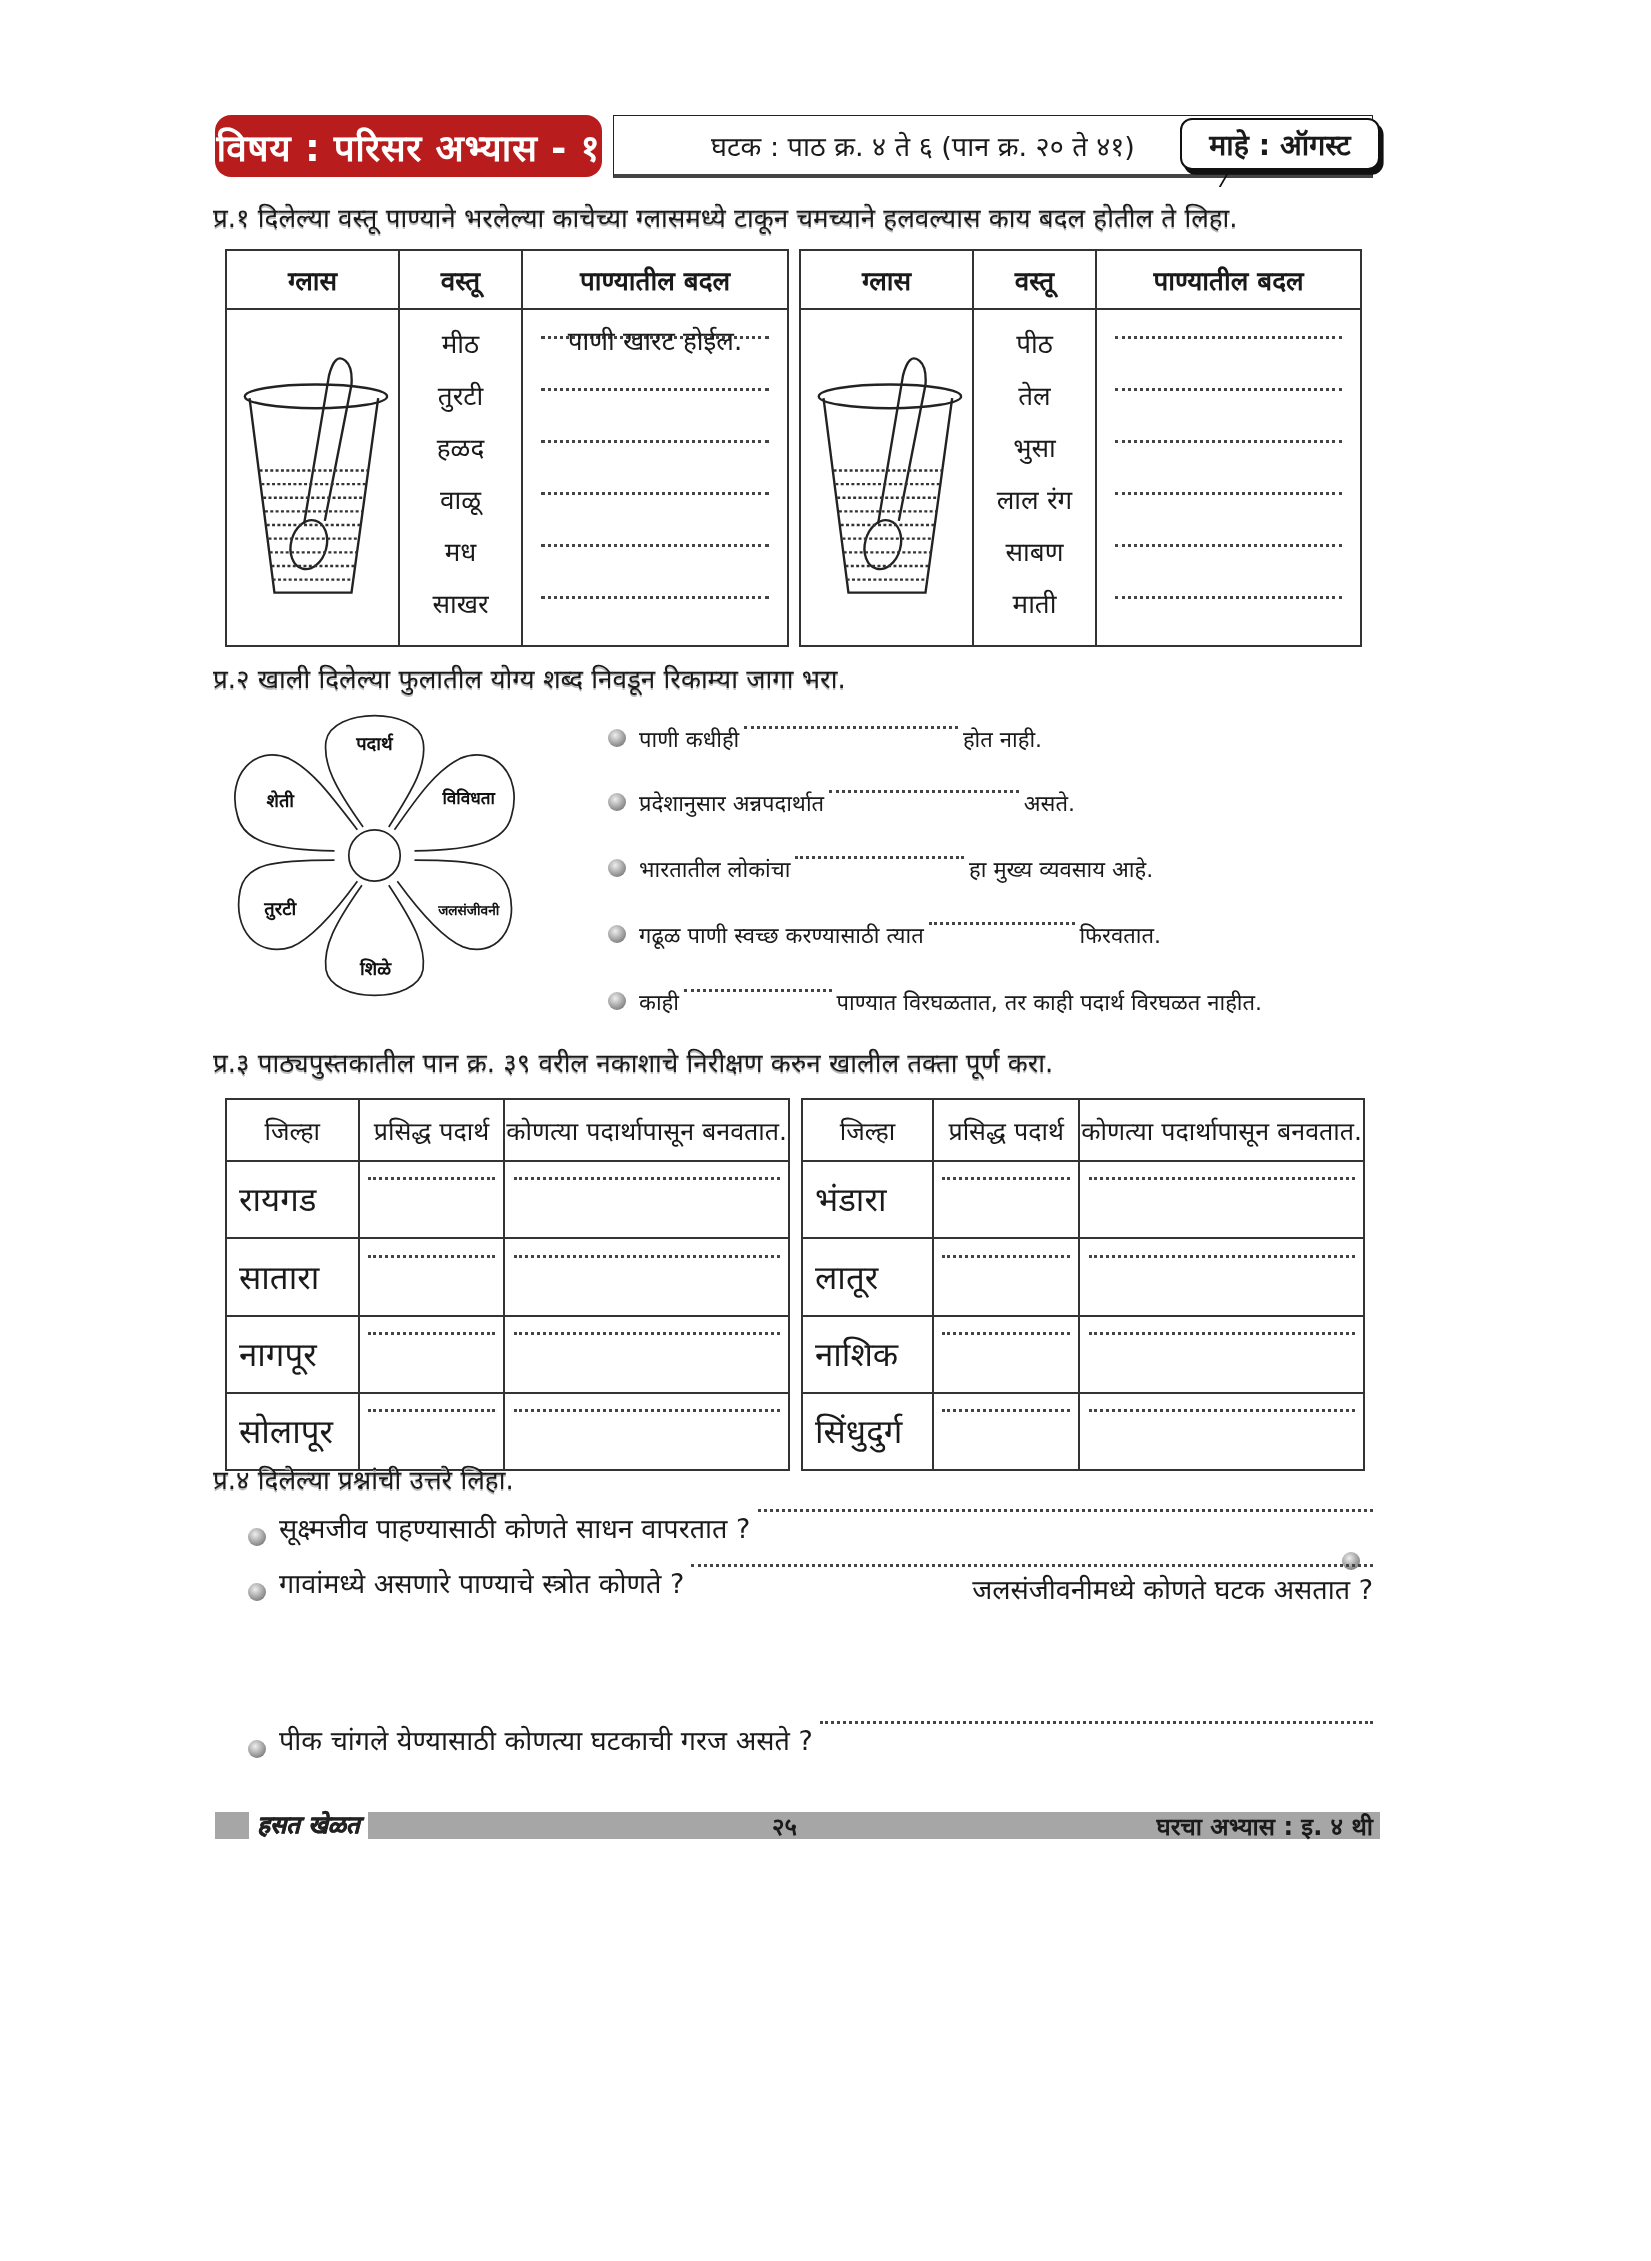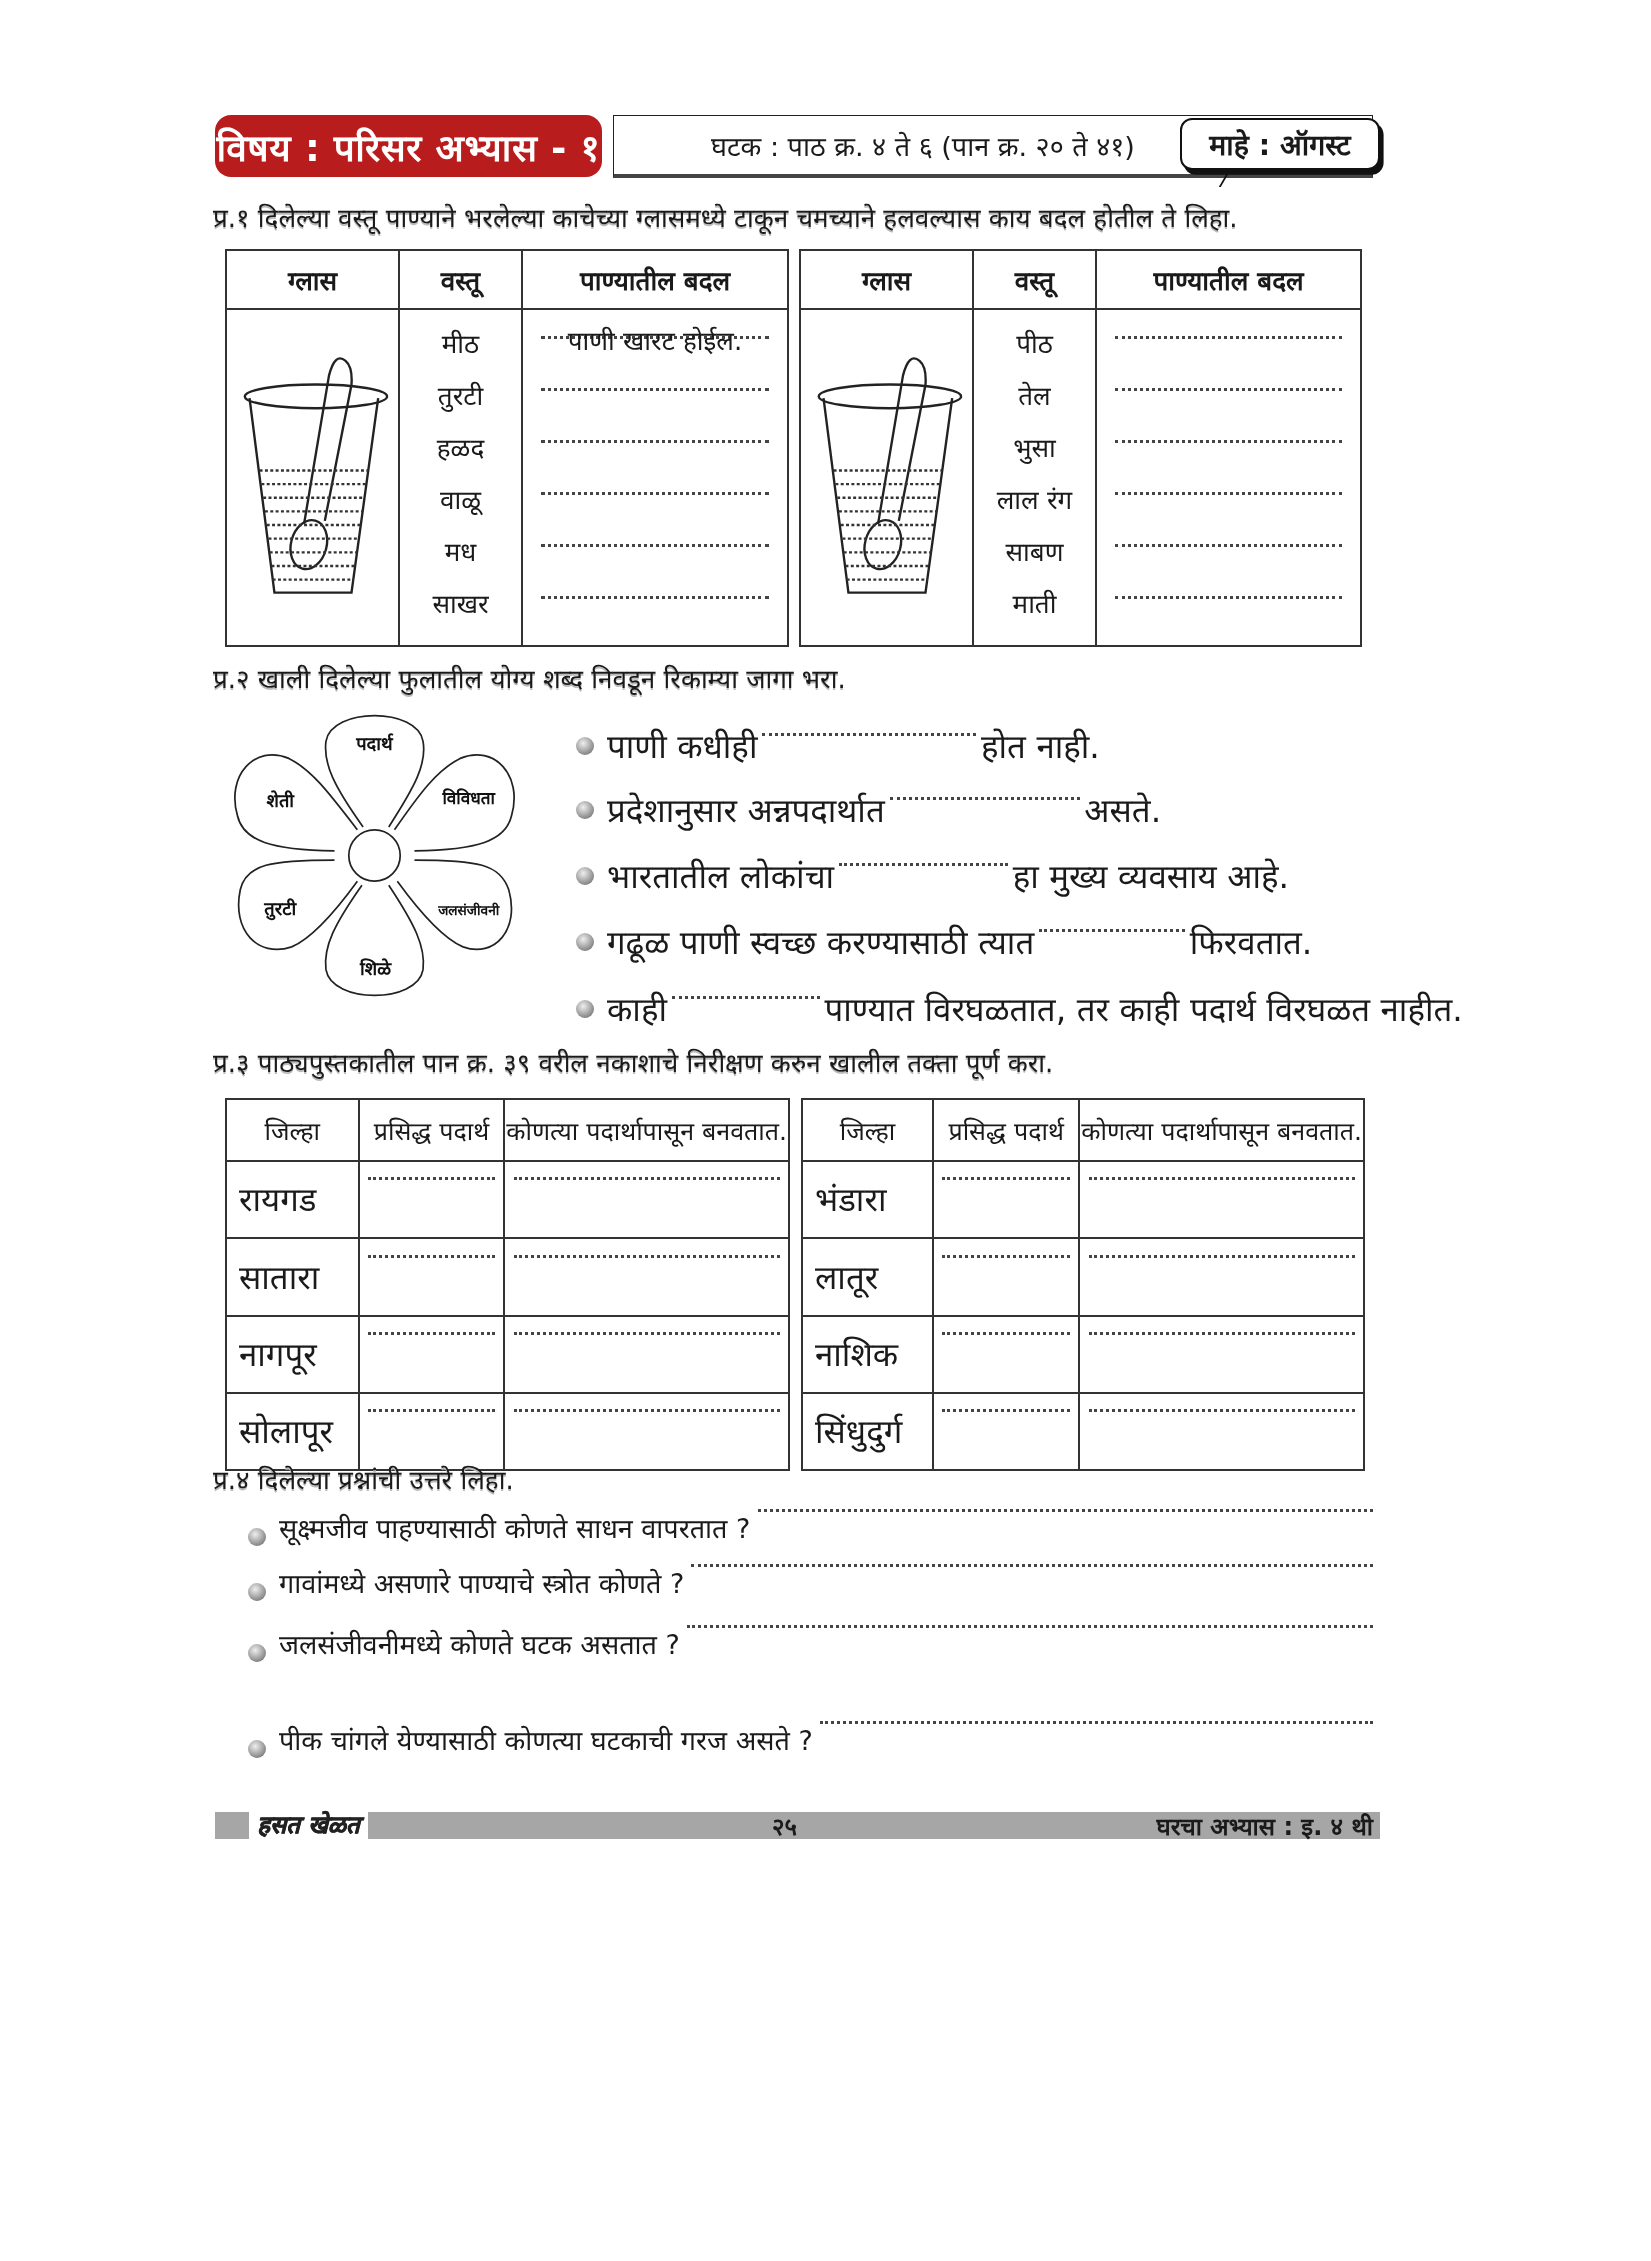--- a/index.html
+++ b/index.html
@@ -20,21 +20,21 @@
   table.t1 td { border-left:2.4px solid #333; border-right:2.4px solid #333; vertical-align:top; }
   .items-col { text-align:center; font-size:26px; }
   .item { height:52px; display:flex; align-items:center; justify-content:center; }
   .ans-col { padding:0 18px; }
   .ans { height:52px; position:relative; }
   .ans .line { position:absolute; left:0; right:0; top:20px; border-top:3px dotted #444; }
   .ans .filled { position:absolute; left:0; right:0; top:6px; text-align:center; font-size:26px; }
 
   
   .bullet { display:inline-block; width:18px; height:18px; border-radius:50%; background:radial-gradient(circle at 40% 35%, #eee, #888 70%, #555); margin-right:13px; vertical-align:middle; flex-shrink:0; }
-  .fill-row { position:absolute; left:576px; font-size:33px; display:flex; align-items:center; white-space:nowrap;text-align:center; }
+  .fill-row { position:absolute; left:608px; font-size:22px; display:flex; align-items:center; white-space:nowrap;text-align:center; }
   .blank { display:inline-block; border-top:3px dotted #444; margin:0 4.8px; position:relative; top:-10.7px; }
 
   
   table.t3 { position:absolute; border-collapse:collapse; border:2.4px solid #333; }
   table.t3 th { height:58px; border:2.4px solid #333; font-size:25px; font-weight:normal; text-align:center; white-space:nowrap; }
   table.t3 td { height:61px; border:2.4px solid #333; vertical-align:top; }
   table.t3 td.district { font-size:33px; padding:14.3px 0 0 12px; vertical-align:top; }
   table.t3 td.dots { padding:0 8.3px; }
   table.t3 td.dots div { border-top:3px dotted #444; margin-top:15.4px; }
 
@@ -334,21 +334,21 @@
 </tbody>
   </table>
 
 <div class="abs q-title" style="left:213px; top:1461px;">प्र.४  दिलेल्या प्रश्नांची उत्तरे लिहा.</div>
 
 <div class="qa-row" style="top:1509px;">
   <span class="bullet"></span>
   <span>सूक्ष्मजीव पाहण्यासाठी कोणते साधन वापरतात ?</span>
   <span class="qa-line"></span>
 </div>
-<div class="qa-row" style="top:1625px;">
+<div class="qa-row" style="top:1552px;flex-direction:column;">
   <span class="bullet"></span>
   <span>जलसंजीवनीमध्ये कोणते घटक असतात ?</span>
   <span class="qa-line"></span>
 </div>
 <div class="qa-row" style="top:1564px;">
   <span class="bullet"></span>
   <span>गावांमध्ये असणारे पाण्याचे स्त्रोत कोणते ?</span>
   <span class="qa-line"></span>
 </div>
 <div class="qa-row" style="top:1721px;">

